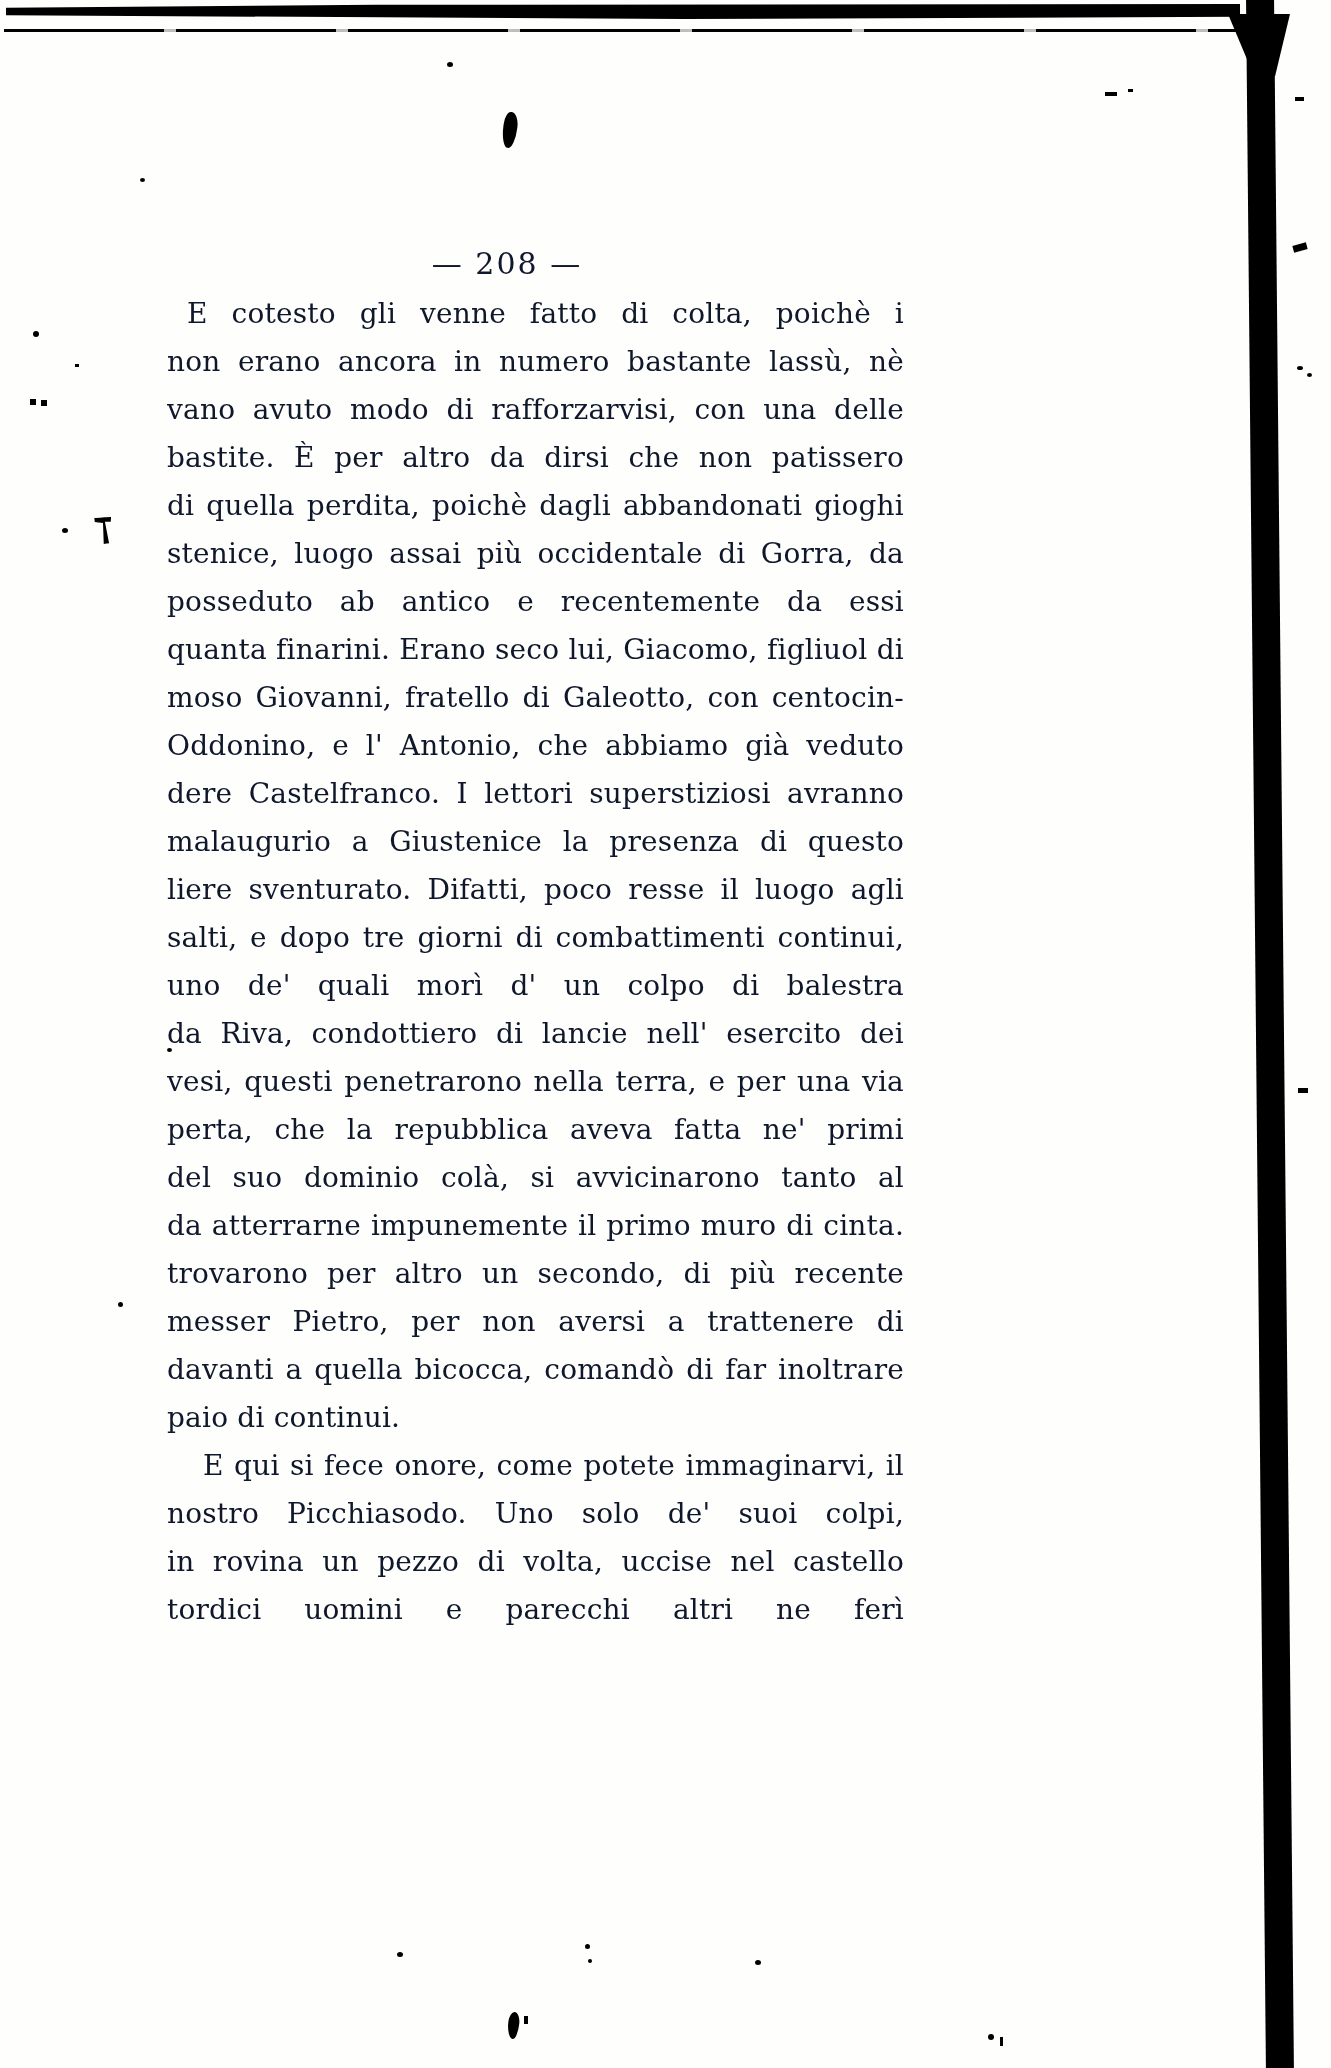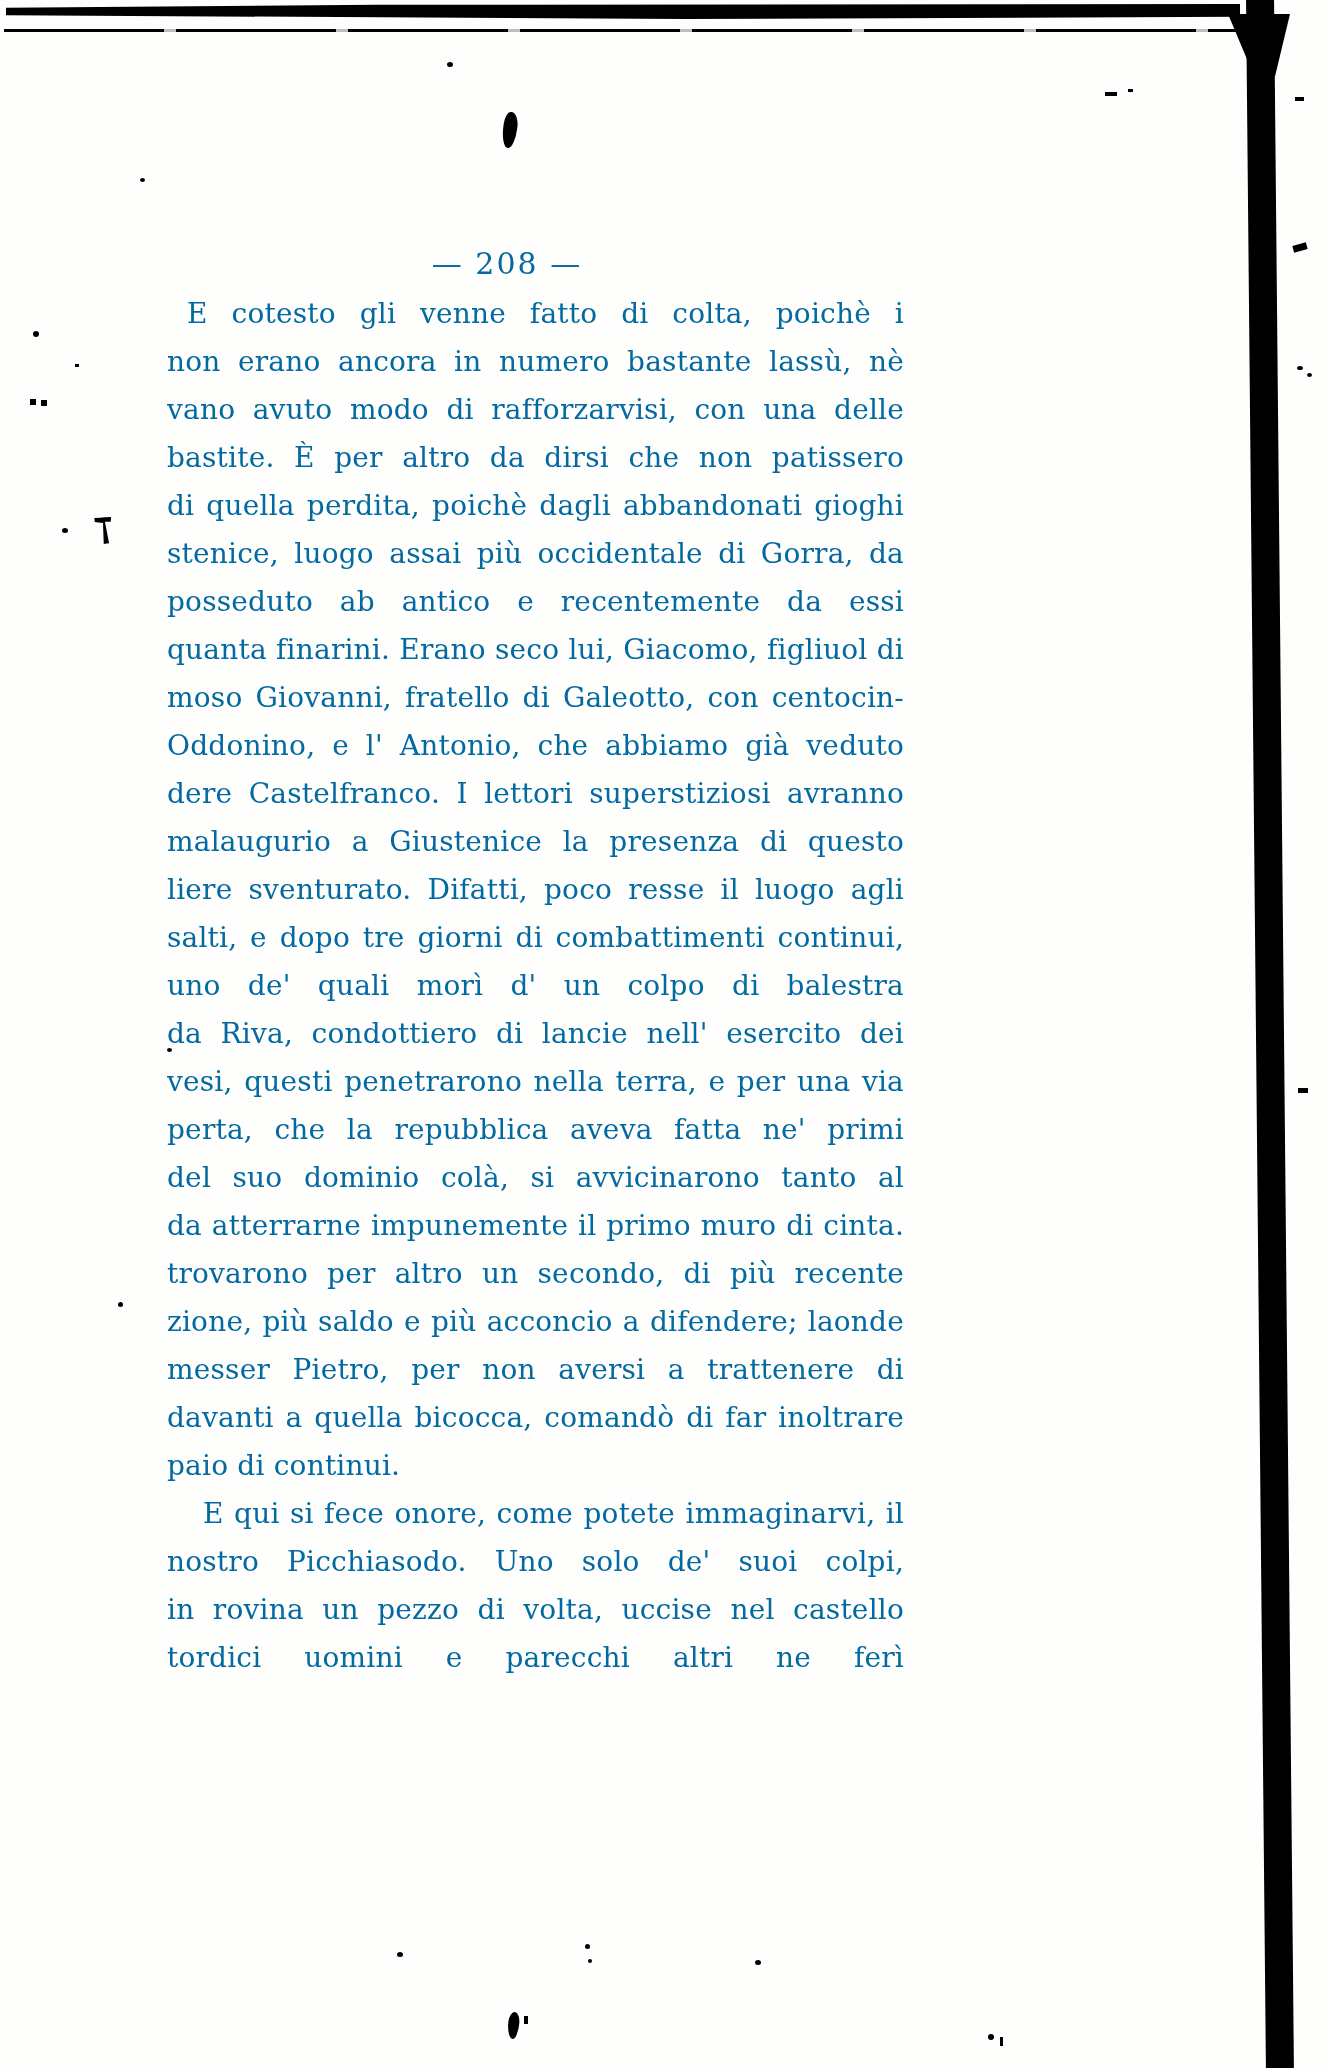--- a/index.html
+++ b/index.html
@@ -3,21 +3,21 @@
 <meta charset="utf-8">
 <style>
   html, body { margin: 0; padding: 0; background: #e8e8e8; }
   .page {
     position: relative;
     width: 1331px;
     height: 2068px;
     background: #fefefdff;
     overflow: hidden;
     font-family: "DejaVu Serif", serif;
-    color: #0369a1;
+    color: #0f172a;
   }
 
   
   .top-band {
     position: absolute; left: 6px; top: 4px; width: 1234px; height: 15px;
     background: #000;
     clip-path: polygon(0 25%, 30% 5%, 100% 0, 100% 85%, 55% 100%, 0 75%);
   }
   .top-rule {
     position: absolute; left: 4px; top: 29px; width: 1236px; height: 3px;
@@ -111,21 +111,20 @@
         <div class="line">malaugurio a Giustenice la presenza di questo cava-</div>
         <div class="line">liere sventurato. Difatti, poco resse il luogo agli as-</div>
         <div class="line">salti, e dopo tre giorni di combattimenti continui, in</div>
         <div class="line">uno de' quali morì d' un colpo di balestra Beltramino</div>
         <div class="line">da Riva, condottiero di lancie nell' esercito dei geno-</div>
         <div class="line">vesi, questi penetrarono nella terra, e per una via co-</div>
         <div class="line">perta, che la repubblica aveva fatta ne' primi tempi</div>
         <div class="line">del suo dominio colà, si avvicinarono tanto al castello,</div>
         <div class="line">da atterrarne impunemente il primo muro di cinta. Ne</div>
         <div class="line">trovarono per altro un secondo, di più recente costru-</div>
-        <div class="line">zione, più saldo e più acconcio a difendere; laonde</div>
         <div class="line">messer Pietro, per non aversi a trattenere di soverchio</div>
         <div class="line">davanti a quella bicocca, comandò di far inoltrare un</div>
         <div class="line lastline">paio di continui.</div>
       </div>
       <div class="paragraph">
         <div class="line firstline">E qui si fece onore, come potete immaginarvi, il</div>
         <div class="line">nostro Picchiasodo. Uno solo de' suoi colpi, mandando</div>
         <div class="line">in rovina un pezzo di volta, uccise nel castello quat-</div>
         <div class="line lastline">tordici uomini e parecchi altri ne ferì sconciamente.</div>
       </div>

